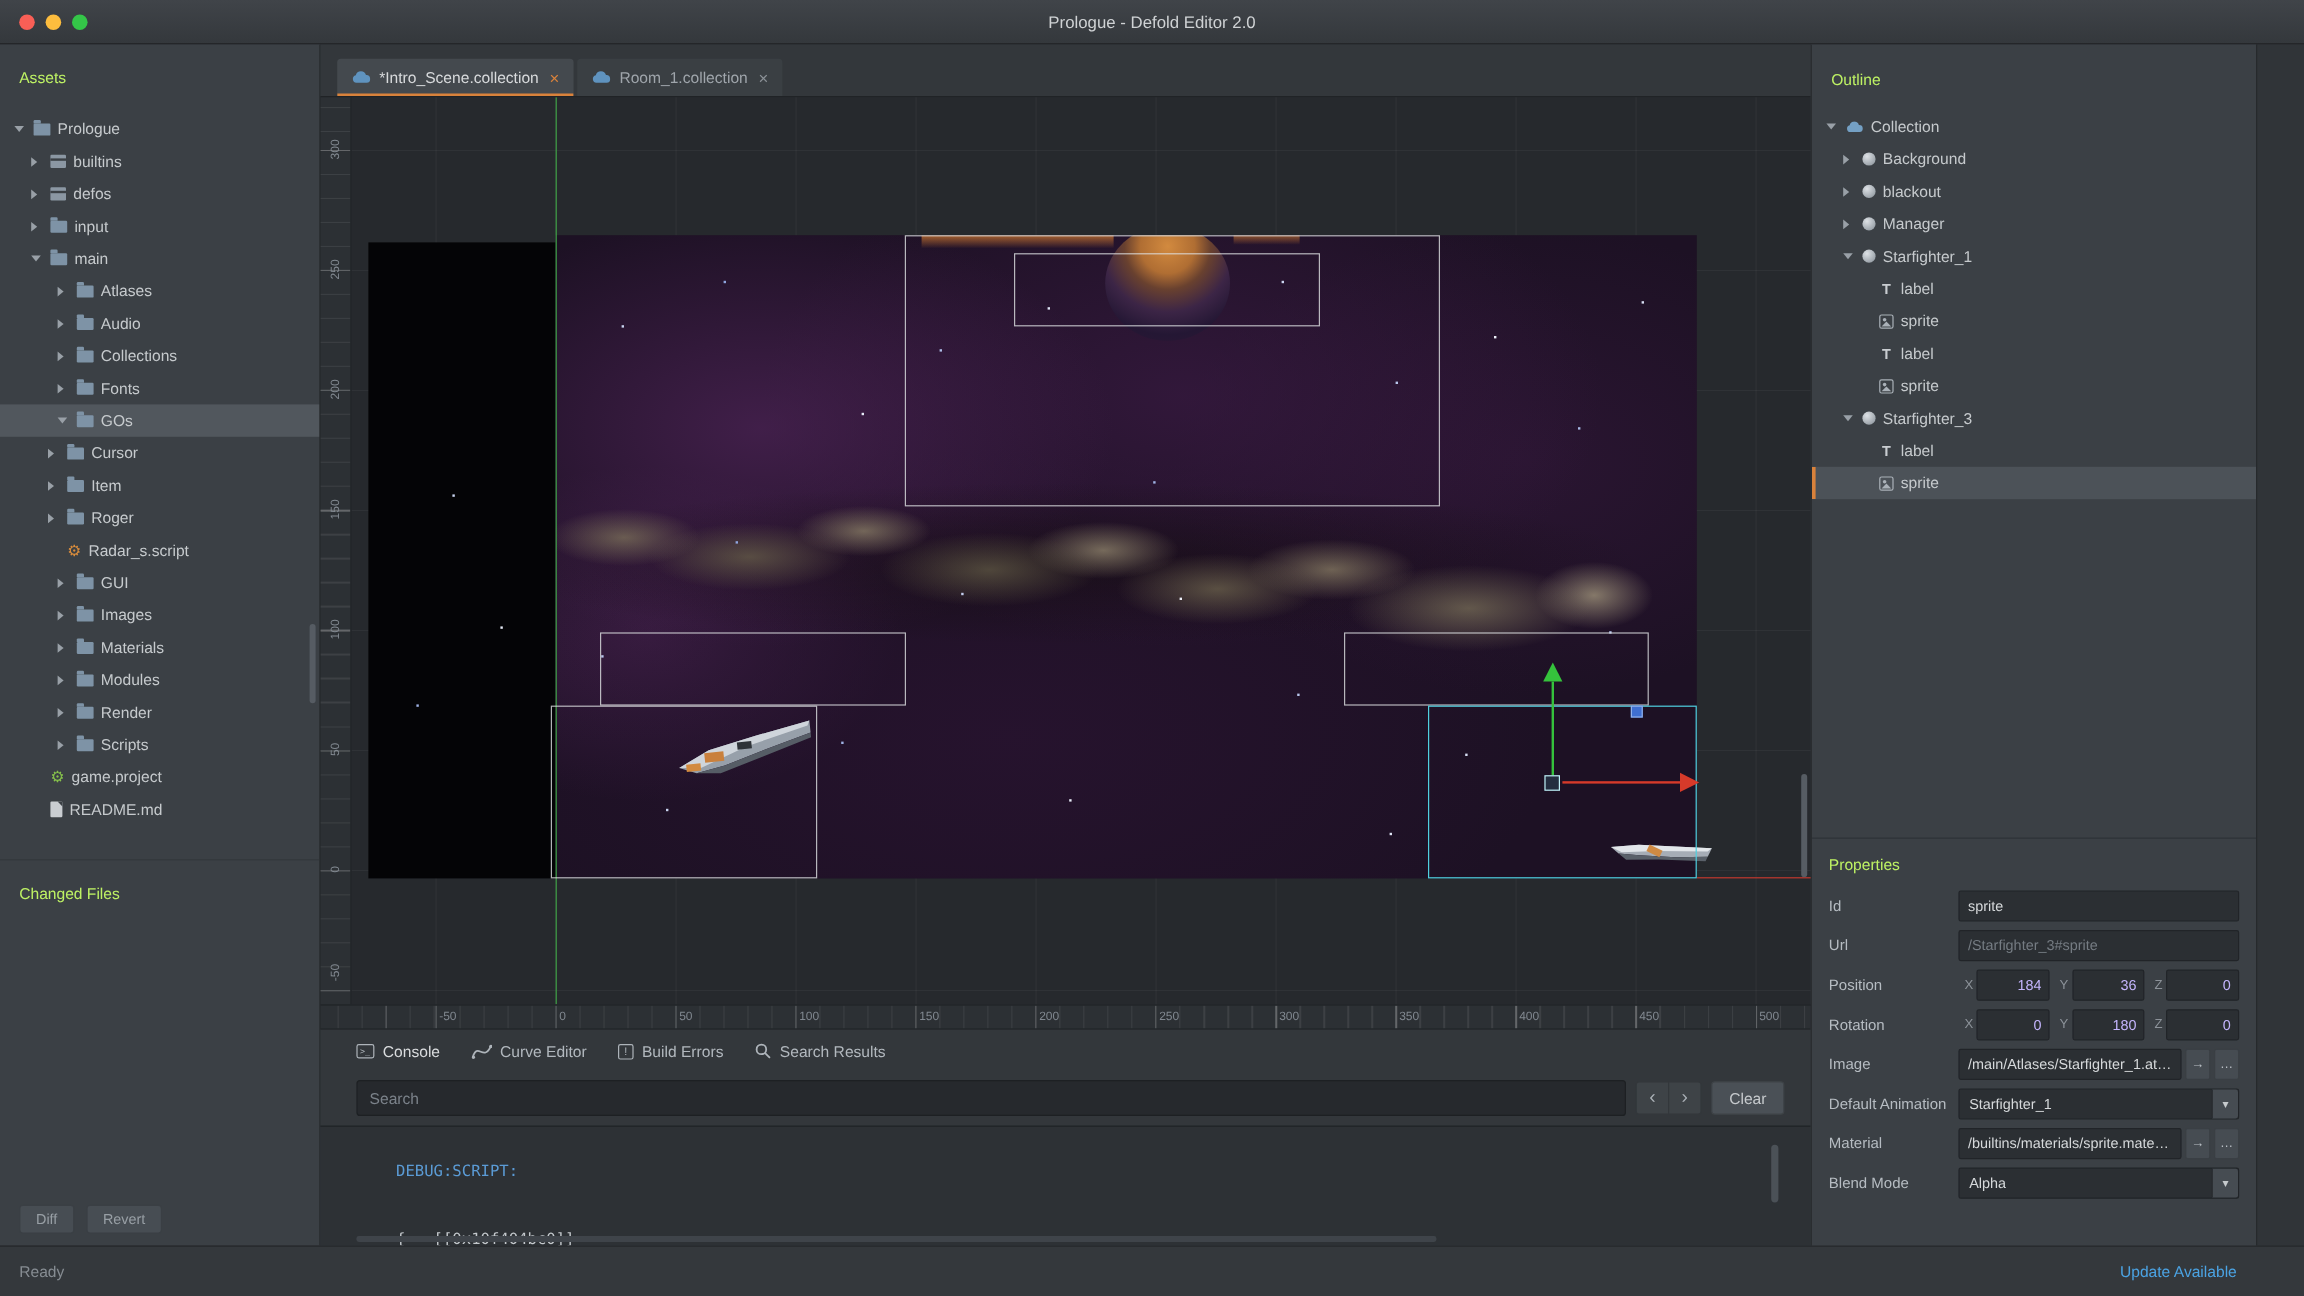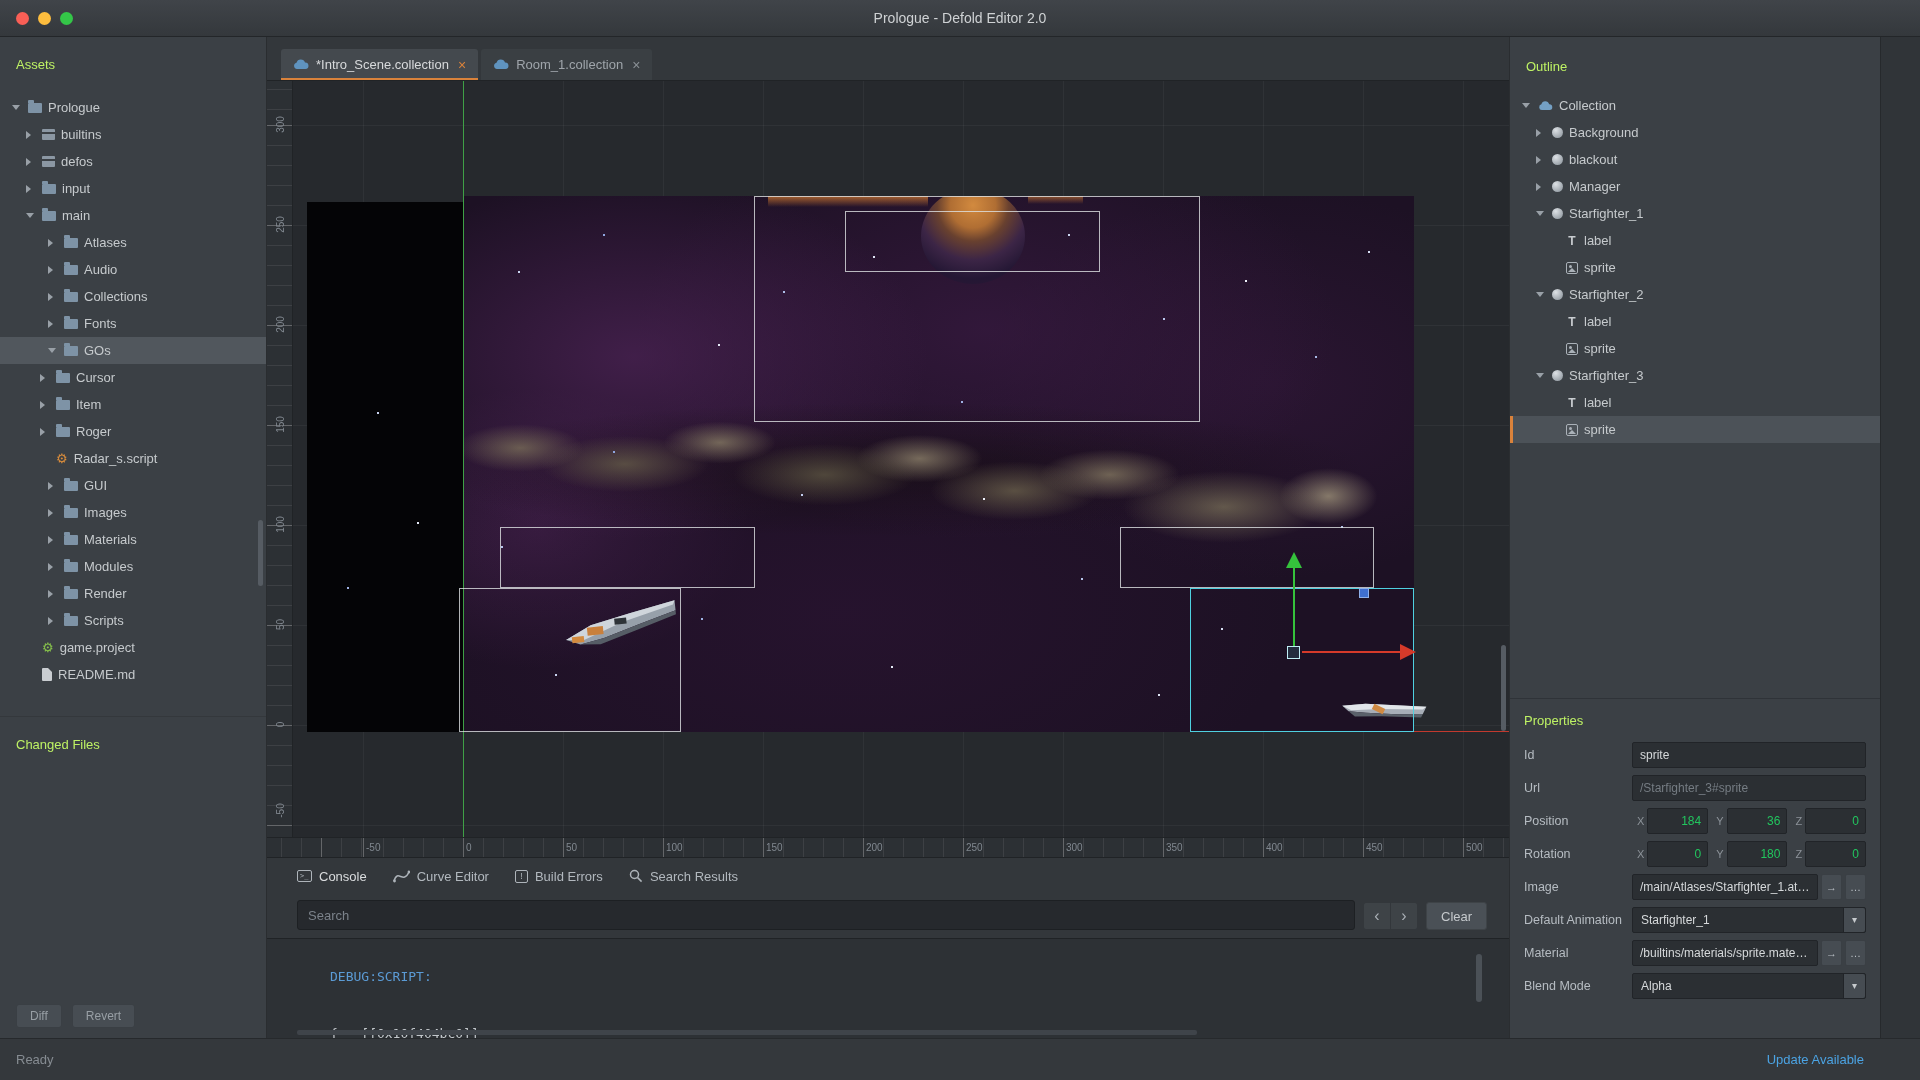--- a/index.html
+++ b/index.html
@@ -129,21 +129,21 @@
 
   
   .console{position:absolute;left:0;right:0;bottom:0;height:181px;background:#33373b;border-top:1px solid #202326;}
   .ctabs{height:36px;display:flex;align-items:center;gap:26px;padding-left:30px;font-size:13px;color:#b2b8be;}
   .ctab{display:flex;align-items:center;gap:7px;cursor:pointer;}
   .ctab.active{color:#dadcde;}
   .i-console{width:15px;height:12px;border:1px solid #aeb4ba;border-radius:2px;position:relative;flex:none;}
   .i-console::before{content:">_";position:absolute;left:2px;top:0px;font-size:7px;line-height:10px;font-family:"DejaVu Sans Mono",monospace;color:#aeb4ba;}
   .i-err{width:13px;height:13px;border:1px solid #aeb4ba;border-radius:2px;position:relative;flex:none;}
   .i-err::before{content:"!";position:absolute;left:0;right:0;top:0;text-align:center;font-size:9px;line-height:11px;color:#aeb4ba;}
-  .searchrow{display:flex;align-items:flex-end;padding:6px 0 0 30px;}
+  .searchrow{display:flex;align-items:center;padding:6px 0 0 30px;}
   .search-input{width:1058px;height:30px;background:#26292d;border:1px solid #1d2023;border-radius:3px;color:#c6cacd;padding:0 10px;font-size:13px;outline:none;}
   .search-input::placeholder{color:#7b828a;}
   .navbtn{width:28px;height:28px;background:#3e4347;border:1px solid #33373b;color:#aab0b6;display:flex;align-items:center;justify-content:center;font-size:16px;cursor:pointer;}
   .navbtn.prev{border-radius:3px 0 0 3px;margin-left:8px;}
   .navbtn.next{border-radius:0 3px 3px 0;margin-left:-1px;}
   .clearbtn{height:28px;padding:0 14px;background:#4a5056;border:1px solid #3e4347;border-radius:3px;color:#c6cacd;font-size:13px;display:flex;align-items:center;margin-left:8px;cursor:pointer;}
   .cout{position:absolute;left:0;right:0;top:80px;bottom:0;background:#2d3135;border-top:1px solid #202326;overflow:hidden;
     font-family:"DejaVu Sans Mono",monospace;font-size:13px;line-height:19px;color:#c3c8cc;padding-left:63px;}
   .cout-inner{margin-top:-10px;white-space:pre;}
   .line-debug{color:#5b9bd5;}
@@ -151,21 +151,21 @@
   .cout-hsb{position:absolute;left:30px;bottom:3px;height:5px;width:900px;background:#3f444a;border-radius:2px;}
 
   
   .props{position:absolute;left:0;right:0;top:661px;bottom:0;border-top:1px solid #2f3338;background:#3b4045;}
   .props .panel-title{padding:14px 14px 10px;}
   .prow{display:flex;align-items:center;height:33px;padding:0 14px;gap:4px;font-size:13px;}
   .plabel{width:104px;flex:none;color:#b6bcc2;font-size:12.5px;}
   .pctl{flex:1;display:flex;align-items:center;gap:3px;min-width:0;}
   .tinput{flex:1;height:26px;background:#2b2f33;border:1px solid #212428;border-radius:2px;color:#d6d9db;padding:0 7px;font-size:12px;min-width:0;outline:none;text-overflow:ellipsis;}
   .tinput.dim{color:#757c83;}
-  .ninput{flex:1;height:26px;background:#2b2f33;border:1px solid #212428;border-radius:2px;color:#22c55e;padding:0 6px;font-size:12px;min-width:0;text-align:right;outline:none;}
+  .ninput{flex:1;height:26px;background:#2b2f33;border:1px solid #212428;border-radius:2px;color:#c4b5fd;padding:0 6px;font-size:12px;min-width:0;text-align:right;outline:none;}
   .axis{color:#8c9299;font-size:11px;margin-left:5px;flex:none;}
   .sqbtn{width:21px;height:26px;background:#464c52;border:1px solid #3a3f44;border-radius:2px;color:#b9bfc5;display:flex;align-items:center;justify-content:center;font-size:11px;flex:none;cursor:pointer;}
   .dropdown{flex:1;height:26px;background:#2b2f33;border:1px solid #212428;border-radius:2px;display:flex;align-items:center;min-width:0;cursor:pointer;}
   .dropdown .dval{flex:1;padding:0 8px;color:#d6d9db;font-size:12px;overflow:hidden;text-overflow:ellipsis;white-space:nowrap;}
   .dropdown .dbtn{width:22px;height:100%;background:#464c52;border-left:1px solid #212428;display:flex;align-items:center;justify-content:center;color:#c6cacd;font-size:10px;border-radius:0 2px 2px 0;}
 </style>
 </head>
 <body>
 
 <div id="app">
@@ -527,27 +527,20 @@
           <span>Starfighter_1</span>
         </div>
       <div class="trow od2">
           <span class="i-T">T</span>
           <span>label</span>
         </div>
       <div class="trow od2">
           <span class="i-img"></span>
           <span>sprite</span>
         </div>
-      <div class="trow d1">
-          <span class="arr">
-            <span class="arr-d"></span>
-          </span>
-          <span class="i-sphere"></span>
-          <span>Starfighter_2</span>
-        </div>
       <div class="trow od2">
           <span class="i-T">T</span>
           <span>label</span>
         </div>
       <div class="trow od2">
           <span class="i-img"></span>
           <span>sprite</span>
         </div>
       <div class="trow d1">
           <span class="arr">

